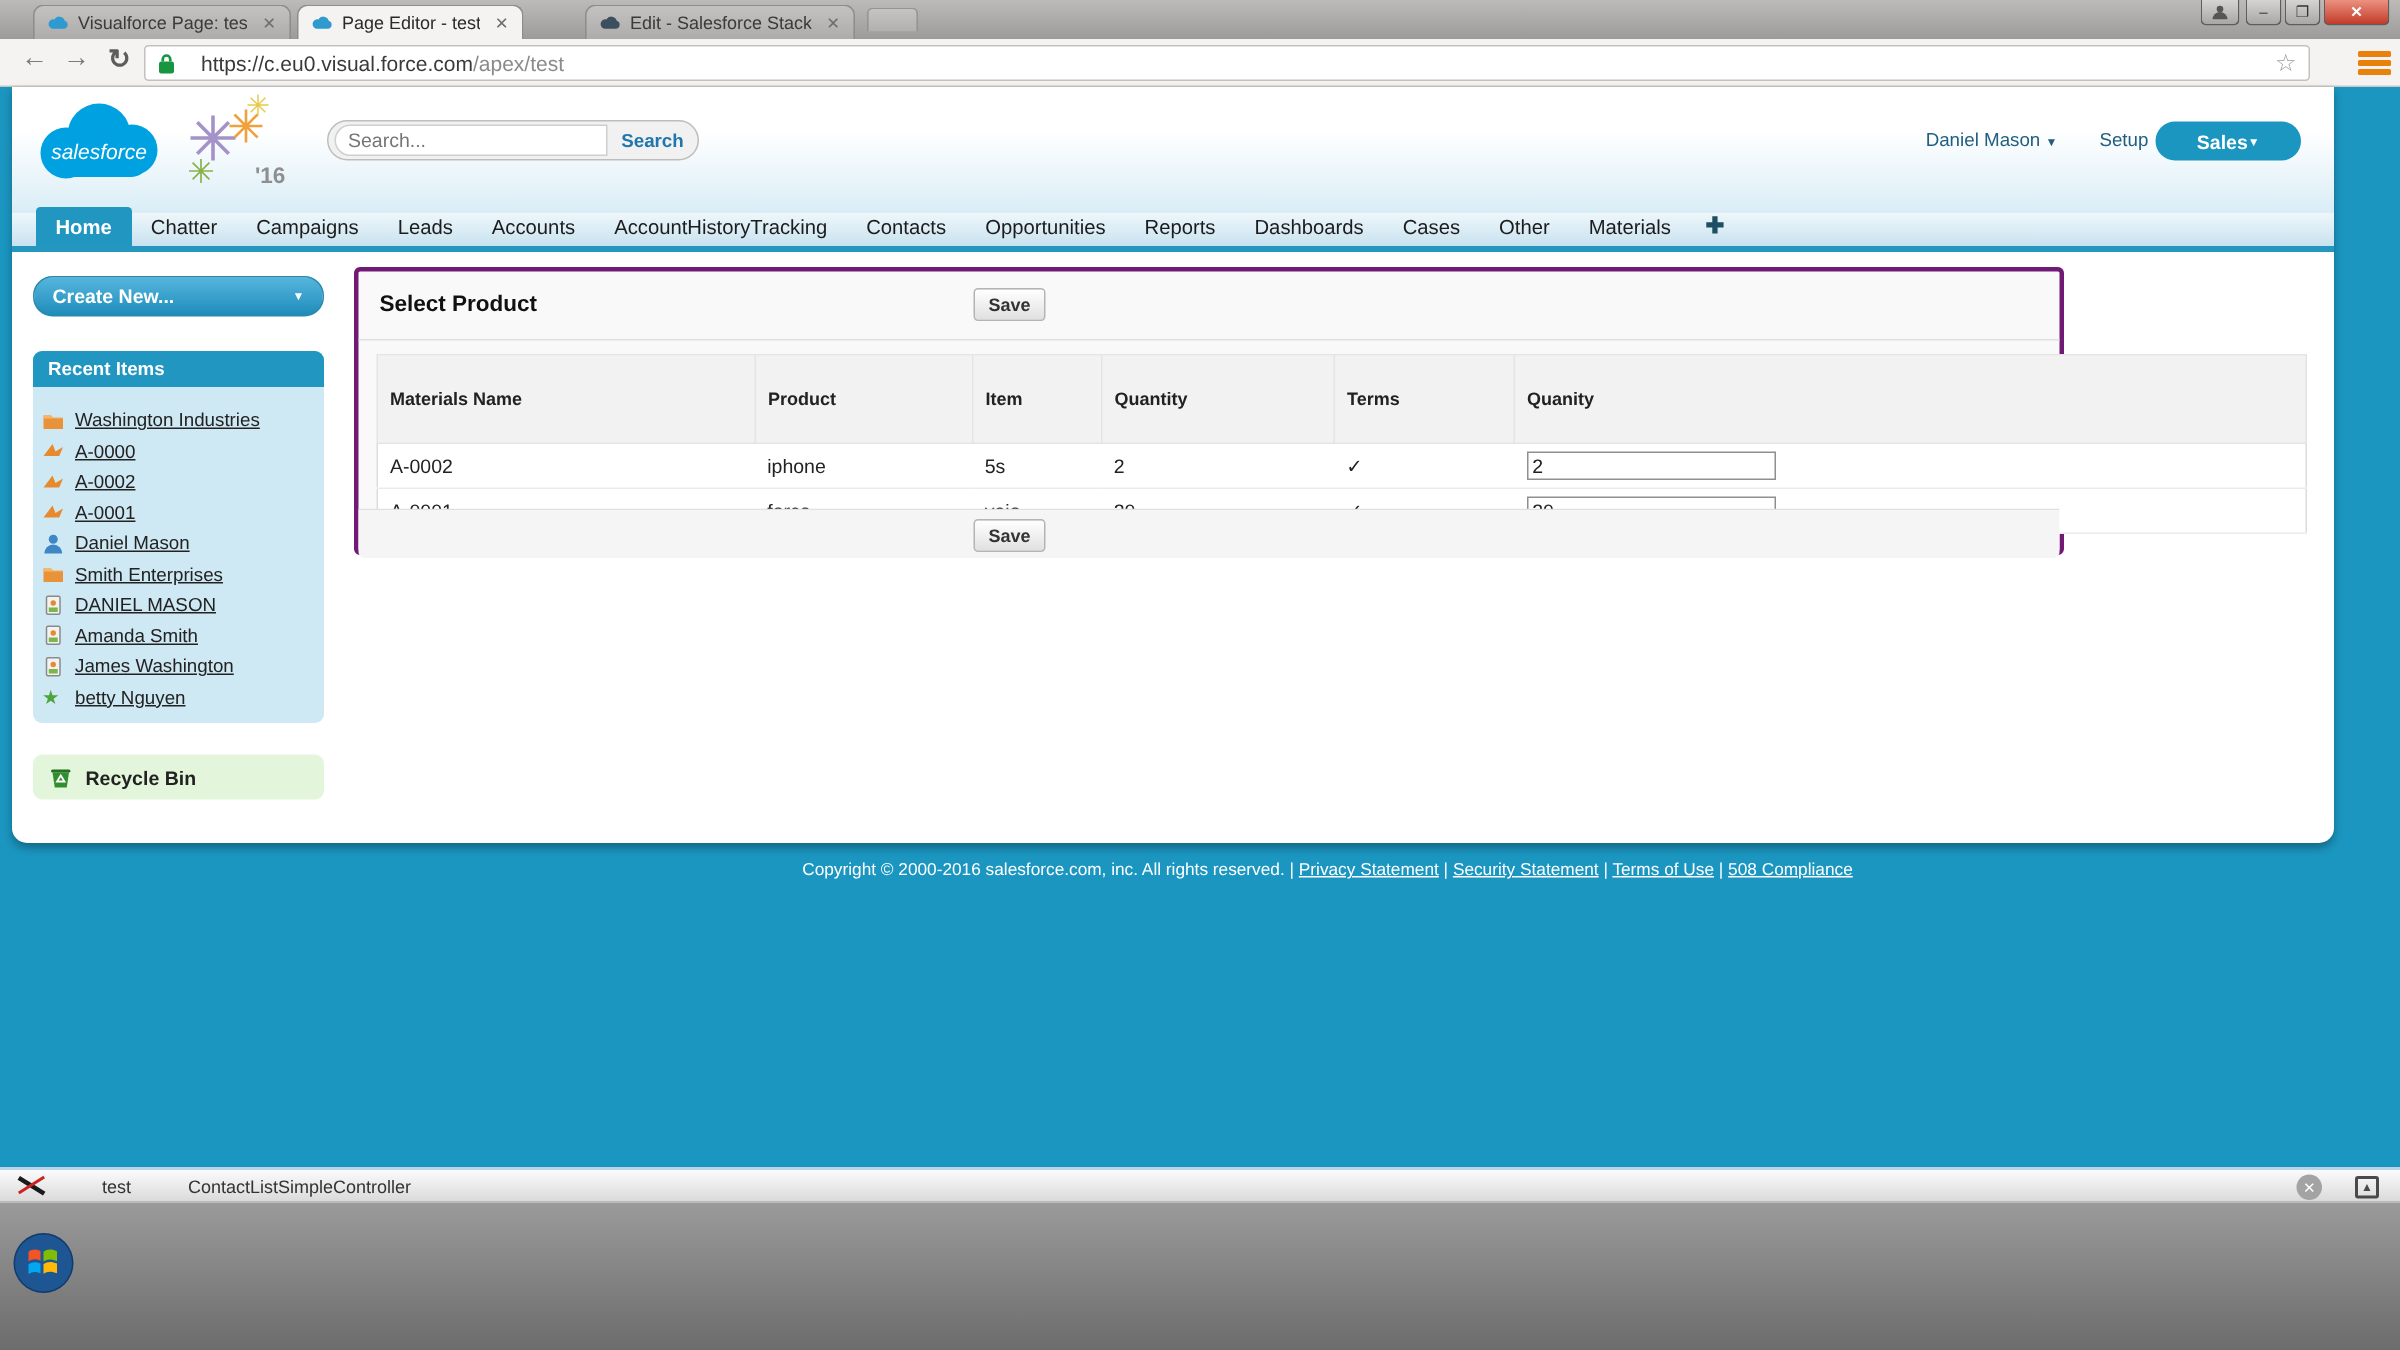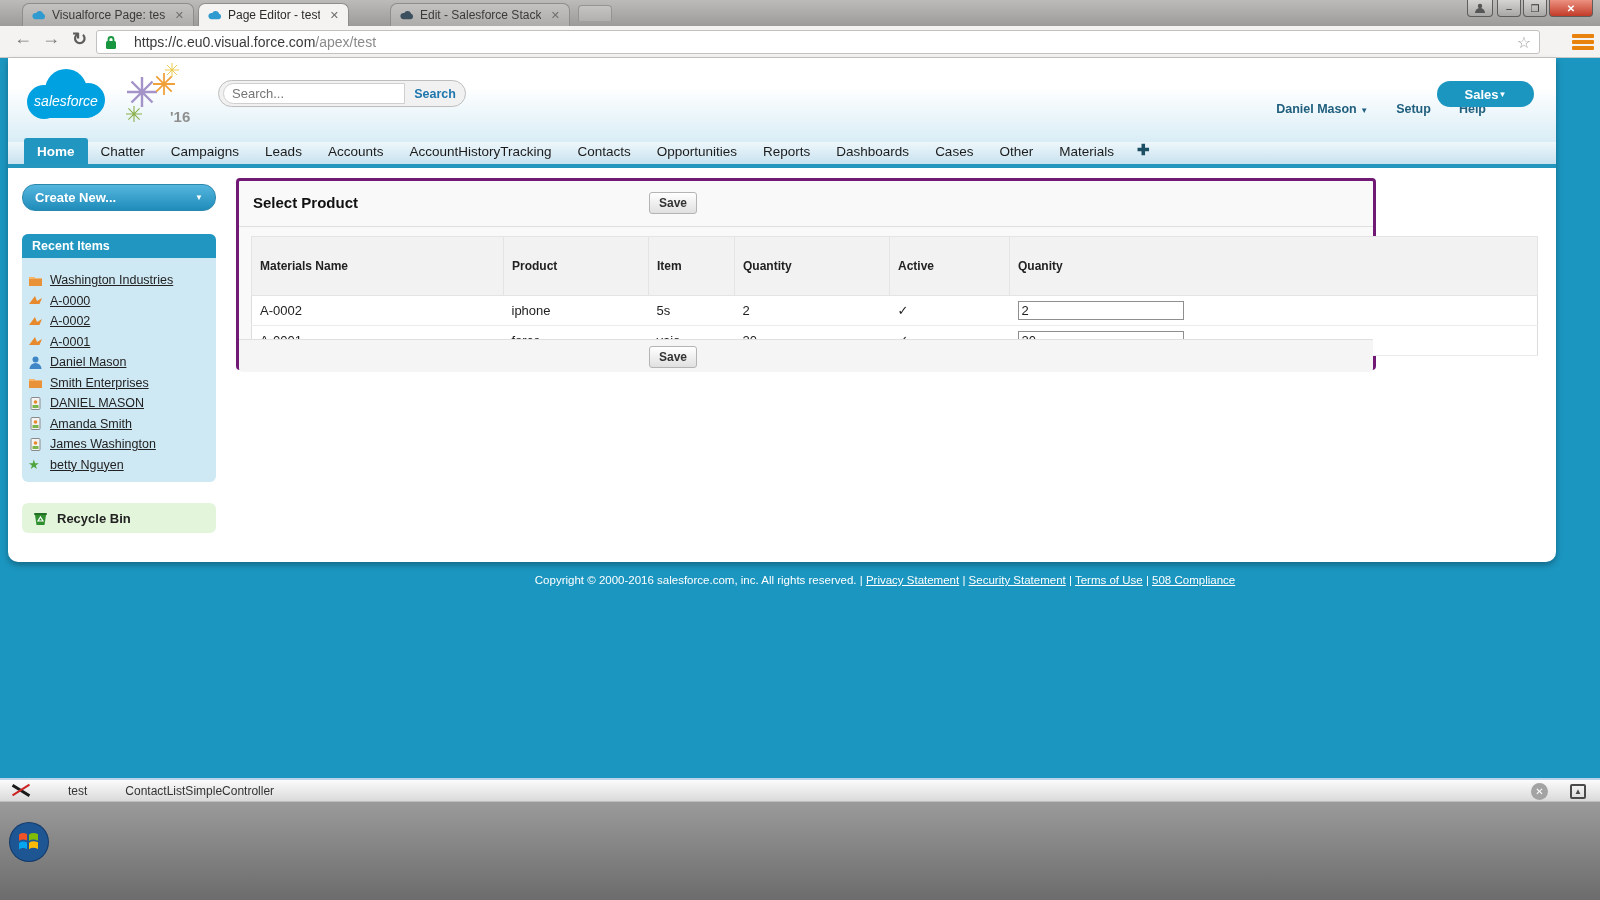--- a/index.html
+++ b/index.html
@@ -47,22 +47,22 @@
   .nav-tab { font-size:13.5px; color:#1c1c1c; padding:6px 13px 5px; white-space:nowrap; }
   .nav-tab.active { background:#2196c0; color:#fff; font-weight:bold; border-radius:3px 3px 0 0; }
   .nav-plus { font-size:15px; color:#1c4f63; padding:5px 10px; font-weight:bold; }
 
   .search-wrap { position:absolute; left:210px; top:22px; width:248px; height:27px;
     background:#f1f1f1; border:1px solid #bdbdbd; border-radius:14px; display:flex; align-items:center; }
   .search-input { width:182px; height:21px; margin-left:4px; border:1px solid #cfcfcf;
     border-radius:11px 0 0 11px; padding:0 8px; font-size:13px; color:#444; font-family:inherit; }
   .search-btn { flex:1; border:none; background:transparent; color:#1f77ad; font-weight:bold;
     font-size:12.5px; font-family:inherit; }
-  .hdr-links { position:absolute; right:70px; top:44px; display:flex; gap:28px; align-items:center;
-    font-size:12.5px; color:#215f7e; font-weight:bold;justify-content:center; }
+  .hdr-links { position:absolute; right:70px; top:28px; display:flex; gap:28px; align-items:center;
+    font-size:12.5px; color:#215f7e; font-weight:normal;justify-content:center; }
   .sales-btn { position:absolute; right:22px; top:23px; width:97px; height:26px; background:#1b96c0;
     border-radius:14px; color:#fff; font-weight:bold; font-size:13px; border:none;
     display:flex; align-items:center; justify-content:center; font-family:inherit; }
   .caret { font-size:8px; }
 
   
   .create-new { position:absolute; left:14px; top:126px; width:194px; height:27px;
     background:linear-gradient(#55b6de,#1f8cba); border:1px solid #2b88ad; border-radius:13px;
     color:#fff; font-weight:bold; font-size:13px; display:flex; align-items:center;
     padding:0 12px; justify-content:space-between; font-family:inherit; }
@@ -346,21 +346,21 @@
               <col style="width:155px">
               <col style="width:120px">
               <col style="width:528px">
             </colgroup>
           <thead>
               <tr>
             <th>Materials Name</th>
             <th>Product</th>
             <th>Item</th>
             <th>Quantity</th>
-            <th>Active</th>
+            <th>Terms</th>
             <th>Quanity</th>
           </tr>
             </thead>
           <tbody>
             <tr>
               <td>A-0002</td>
               <td>iphone</td>
               <td>5s</td>
               <td>2</td>
               <td class="check">✓</td>

